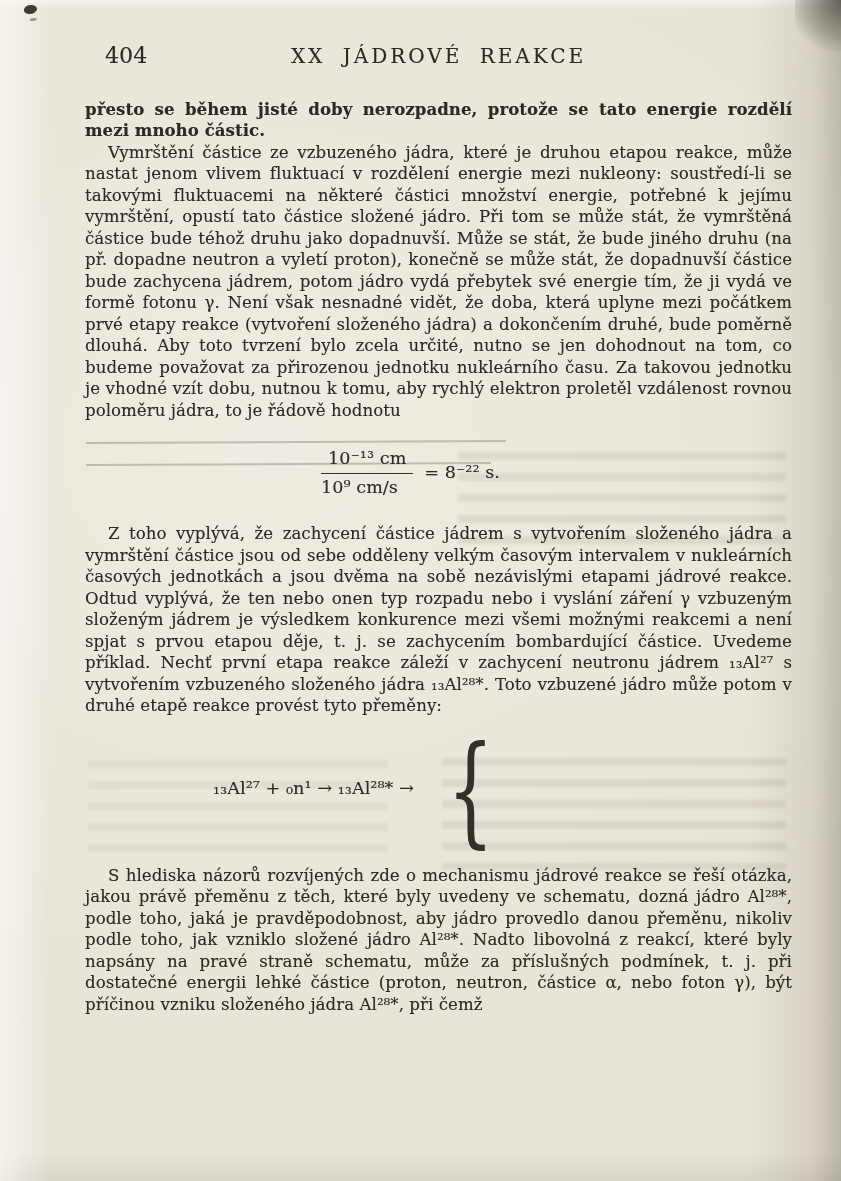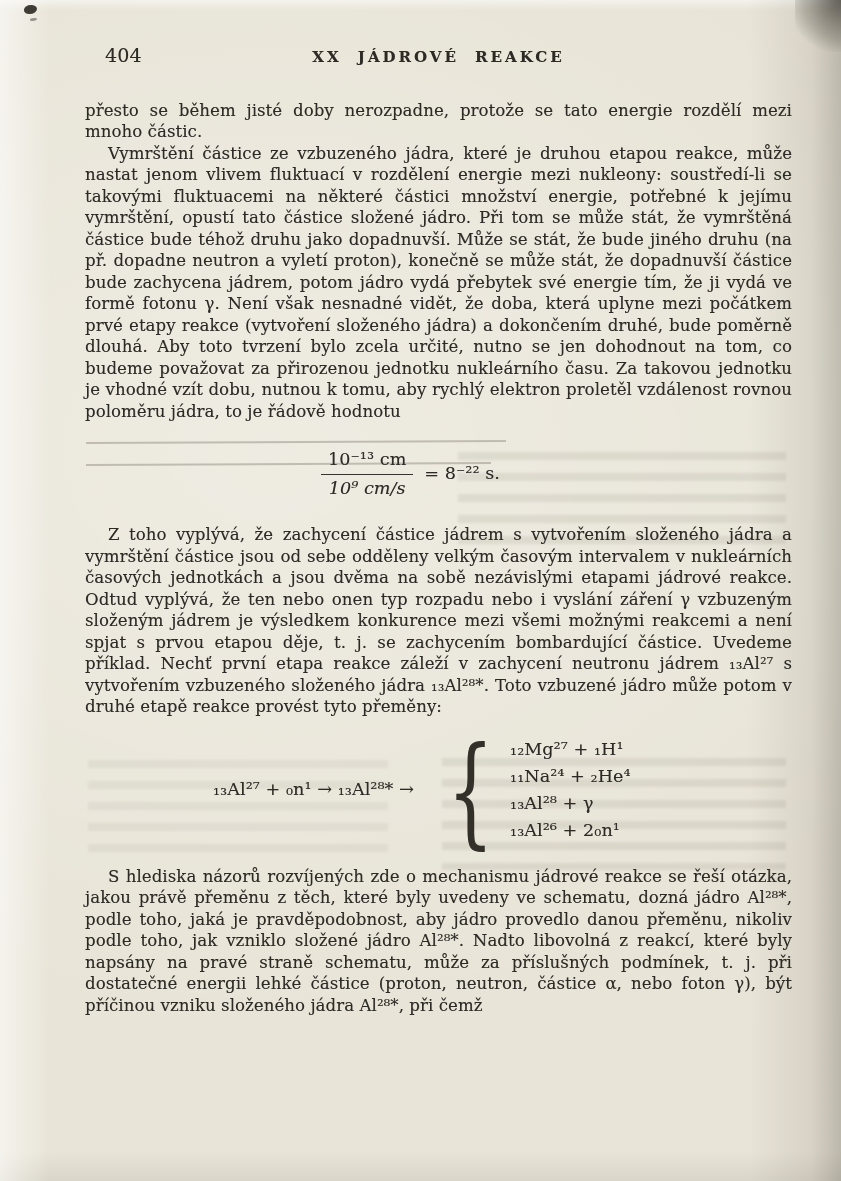--- a/index.html
+++ b/index.html
@@ -47,40 +47,40 @@
 
   .content {
     position: absolute; left: 85px; top: 45px; width: 707px;
     font-size: 16.5px; line-height: 21.5px; letter-spacing: .1px;
     text-shadow: 0.3px 0.3px 0.5px rgba(43,40,35,0.35);
   }
   .running-head {
     display: grid; grid-template-columns: 1fr auto 1fr;
     align-items: baseline; margin-bottom: 31px;
   }
-  .pagenum { font-size: 19px; justify-self: start; padding-left: 20px; }
+  .pagenum { font-size: 22px; justify-self: start; padding-left: 20px; }
   .head-title {
-    font-size: 15px; font-weight: 700;
+    font-size: 20px; font-weight: 400;
     letter-spacing: 3px; word-spacing: 8px; justify-self: center;
   }
   .para {
     margin: 0; text-align: justify; text-indent: 23px; hyphens: auto;
   }
-  .no-indent { text-indent: 0; }
+  .no-indent { text-indent: 0; font-weight: bold; }
   .it { }
 
   .formula {
     position: relative; left: -28px;
     display: flex; justify-content: center; align-items: center;
     margin: 27px 0 25px; font-size: 17.5px; gap: 11px;
     text-indent: 0;
   }
-  .frac { display: inline-flex; flex-direction: column; align-items: center; }
+  .frac { display: inline-flex; flex-direction: column; align-items: flex-start; }
   .frac .num { padding: 0 7px 3px; border-bottom: 1.5px solid #38342d; }
-  .frac .den { padding-top: 3px; font-style: italic; }
+  .frac .den { padding-top: 3px; }
 
   .scheme {
     display: flex; align-items: center;
     margin: 13px 0 17px 128px; font-size: 17.5px;
   }
   .scheme-left { white-space: nowrap; margin-right: 19px; }
   .brace {
     font-size: 118px; line-height: 1; font-weight: 400;
     transform: scaleX(0.62) scaleY(1.02); transform-origin: center;
     margin-right: 2px; color: #33302a;
@@ -119,24 +119,18 @@
         <span class="den">10⁹ cm/s</span>
       </span>
       <span class="eq">= 8⁻²² s.</span>
     </div>
 
     <p class="para"><span>Z toho vyplývá, že zachycení částice jádrem s vytvořením složeného jádra a vymrštění částice jsou od sebe odděleny velkým časovým intervalem v nukleárních časových jednotkách a jsou dvěma </span><span class="it">na sobě nezávislými etapami jádrové reakce.</span><span> Odtud vyplývá, že ten nebo onen typ rozpadu nebo i vyslání záření γ vzbuzeným složeným jádrem je výsledkem konkurence mezi všemi možnými reakcemi a není spjat s prvou etapou děje, t. j. se zachycením bombardující částice. Uvedeme příklad. Nechť první etapa reakce záleží v zachycení neutronu jádrem ₁₃Al²⁷ s vytvořením vzbuzeného složeného jádra ₁₃Al²⁸*. Toto vzbuzené jádro může potom v druhé etapě reakce provést tyto přeměny:</span></p>
 
     <div class="scheme">
       <span class="scheme-left">₁₃Al²⁷ + ₀n¹ → ₁₃Al²⁸* →</span>
       <span class="brace">{</span>
-      <span class="branches">
-        <span class="branch">₁₂Mg²⁷ + ₁H¹</span>
-        <span class="branch">₁₁Na²⁴ + ₂He⁴</span>
-        <span class="branch">₁₃Al²⁸ + γ</span>
-        <span class="branch">₁₃Al²⁶ + 2₀n¹</span>
-      </span>
     </div>
 
     <p class="para">S hlediska názorů rozvíjených zde o mechanismu jádrové reakce se řeší otázka, jakou právě přeměnu z těch, které byly uvedeny ve schematu, dozná jádro Al²⁸*, podle toho, jaká je pravděpodobnost, aby jádro provedlo danou přeměnu, nikoliv podle toho, jak vzniklo složené jádro Al²⁸*. Nadto libovolná z reakcí, které byly napsány na pravé straně schematu, může za příslušných podmínek, t. j. při dostatečné energii lehké částice (proton, neutron, částice α, nebo foton γ), být příčinou vzniku složeného jádra Al²⁸*, při čemž</p>
 
   </div>
 </div>
 
 </body></html>

